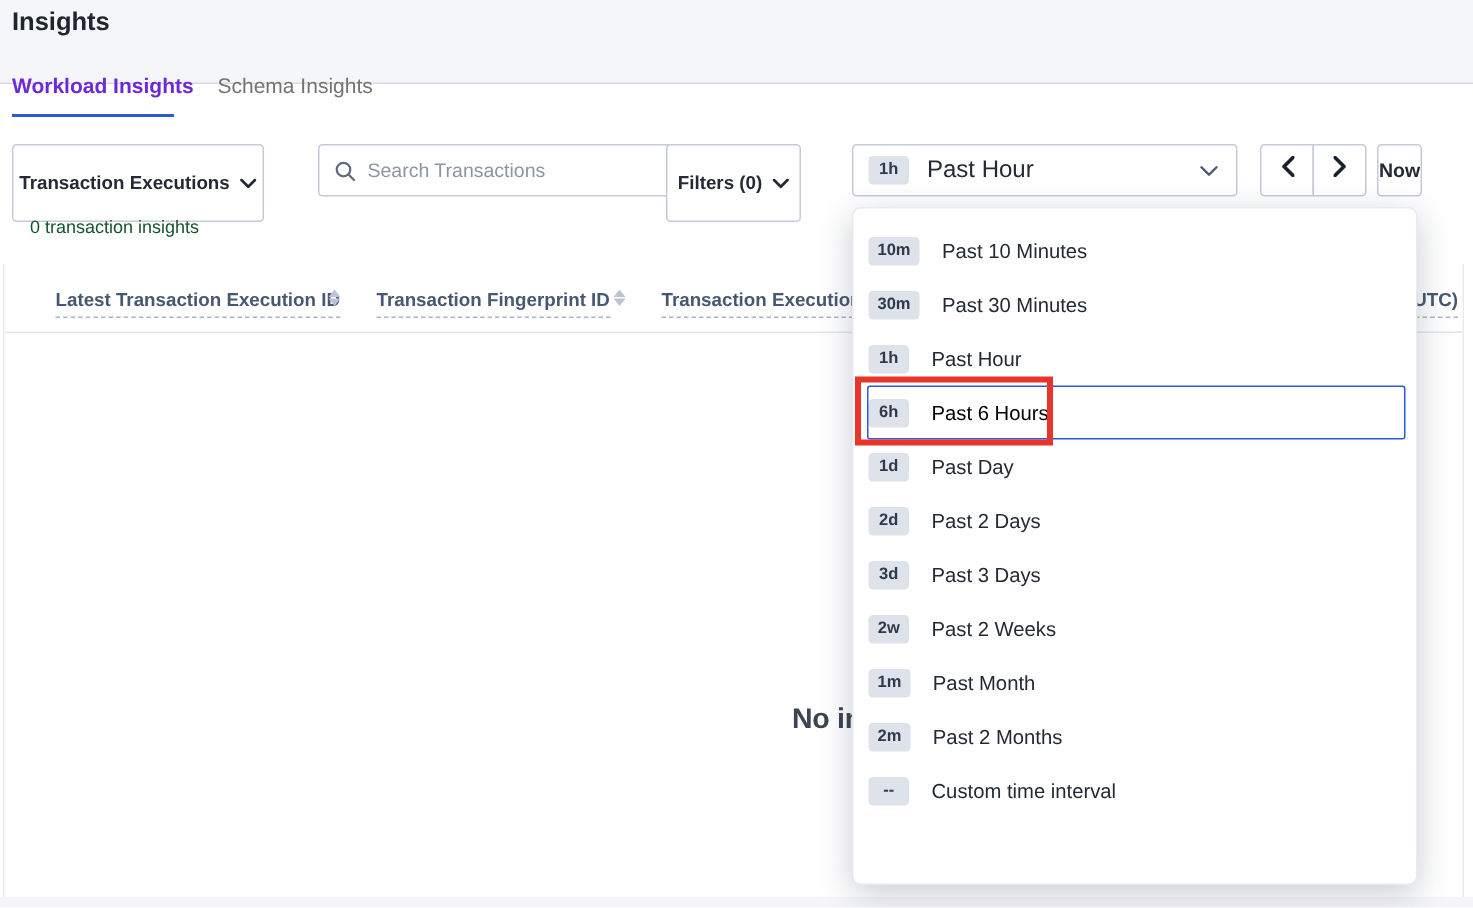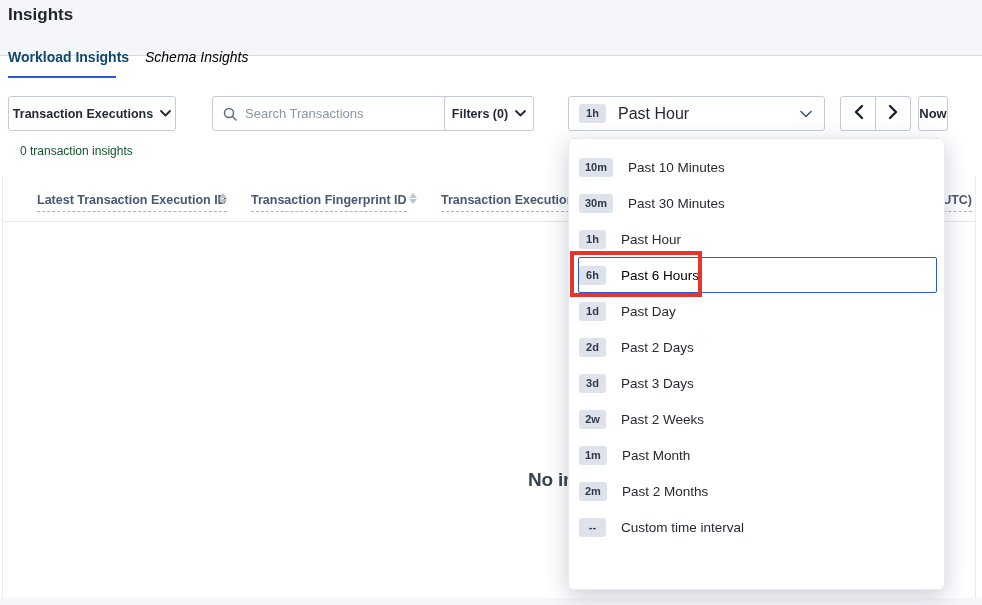--- a/index.html
+++ b/index.html
@@ -14,29 +14,29 @@
   
   .page-header {
     position:absolute; left:0; top:0; width:982px; height:56px;
     background:#f5f6fa; border-bottom:1px solid #d9dbe3;
   }
   .page-title {
     position:absolute; left:8px; top:5px;
     font-size:17px; font-weight:bold; color:#20262f;
   }
   .tab { position:absolute; top:49px; font-size:14px; cursor:default; }
-  .tab-active { left:8px; color:#0c4a6e; font-weight:bold; }
-  .tab-inactive { left:145px; color:#000000;font-style:italic; }
+  .tab-active { left:8px; color:#6d28d9; font-weight:bold; }
+  .tab-inactive { left:145px; color:#737373; }
   .tab-underline {
     position:absolute; left:8px; top:76px; width:108px; height:2px;
     background:#2a5adb;
   }
   
   .btn {
-    position:absolute; top:96px; height:35px; background:#fff;
+    position:absolute; top:96px; height:52px; background:#fff;
     border:1px solid #c4cad7; border-radius:3px;
     display:flex; align-items:center; justify-content:center;
     font-size:12.5px; font-weight:bold; color:#242a35; gap:7px;
   }
   .view-select { left:8px; width:168px; }
   .filters-btn { left:444px; width:90px; }
   .search-box {
     position:absolute; left:190px; top:96px; width:252px; height:35px;
     background:#fff; border:1px solid #c4cad7; border-radius:3px;
     display:flex; align-items:center; padding:0 10px; gap:8px;margin-left:22px;

